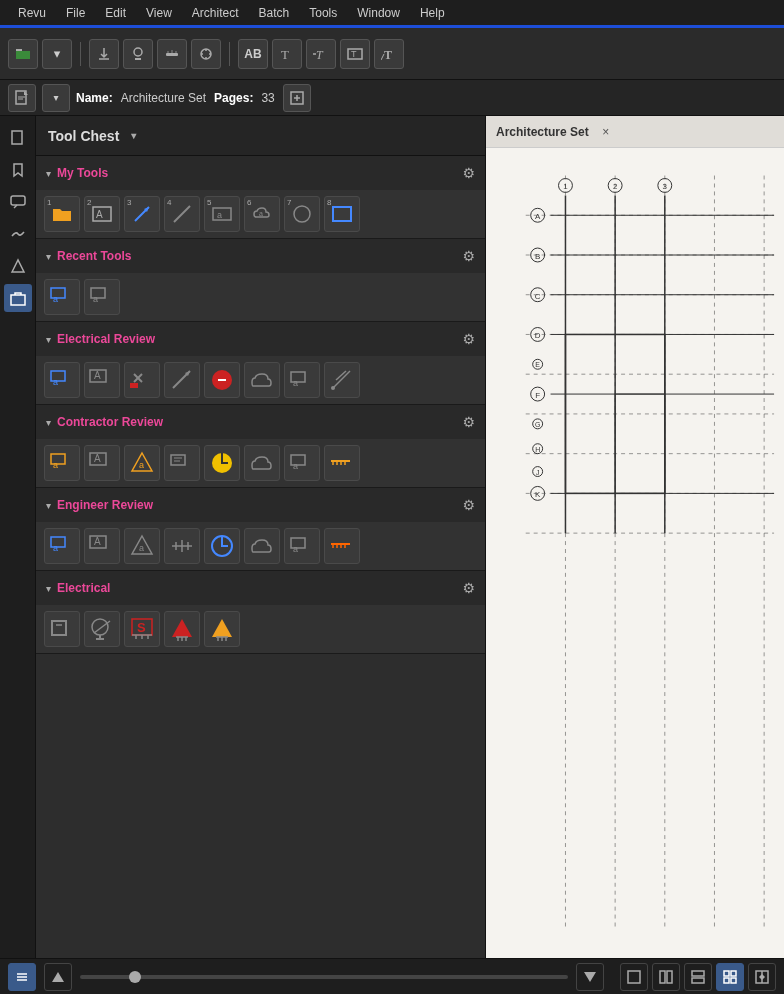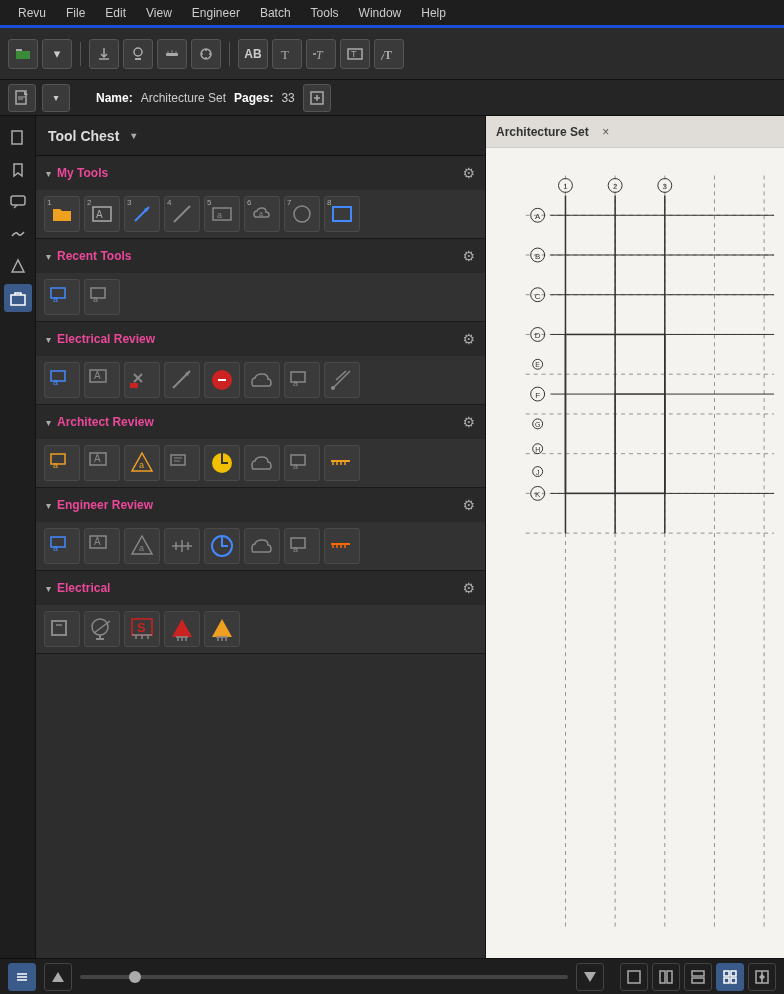--- a/index.html
+++ b/index.html
@@ -9,21 +9,21 @@
     .menubar { height: 28px; background: #1e1e1e; display: flex; align-items: center; padding: 0 8px; border-bottom: 3px solid #1d4ed8; }
     .menubar-item { padding: 4px 10px; color: #ccc; cursor: pointer; font-size: 12px; }
 
     
     .toolbar { height: 52px; background: #2b2b2b; display: flex; align-items: center; padding: 0 8px; gap: 4px; border-bottom: 1px solid #111; }
     .toolbar-btn { width: 30px; height: 30px; background: #3a3a3a; border: 1px solid #555; border-radius: 3px; display: flex; align-items: center; justify-content: center; cursor: pointer; color: #ccc; font-size: 13px; }
     .toolbar-sep { width: 1px; height: 24px; background: #555; margin: 0 4px; }
 
     
     .tabbar { height: 36px; background: #252525; display: flex; align-items: center; padding: 0 8px; border-bottom: 1px solid #111; }
-    .doc-info { display: flex; align-items: center; gap: 8px; color: #ccc; font-size: 12px; margin-left: 20px; }
+    .doc-info { display: flex; align-items: center; gap: 8px; color: #ccc; font-size: 12px; }
     .doc-info span b { color: #fff; }
     .doc-icon-btn { width: 28px; height: 28px; background: #3a3a3a; border: 1px solid #555; border-radius: 3px; display: flex; align-items: center; justify-content: center; cursor: pointer; margin-right: 6px; }
     .doc-open-btn { width: 28px; height: 28px; background: #3a3a3a; border: 1px solid #555; border-radius: 3px; display: flex; align-items: center; justify-content: center; cursor: pointer; }
 
     
     .main-layout { display: flex; height: calc(994px - 28px - 52px - 36px - 36px); }
 
     
     .left-sidebar { width: 36px; background: #1e1e1e; display: flex; flex-direction: column; align-items: center; padding-top: 8px; gap: 4px; border-right: 1px solid #111; }
     .sidebar-icon { width: 28px; height: 28px; display: flex; align-items: center; justify-content: center; cursor: pointer; border-radius: 3px; color: #aaa; font-size: 14px; }
@@ -75,21 +75,21 @@
     .arch-svg { width: 100%; height: 100%; }
   </style>
 </head>
 <body>
 
 <div class="menubar">
   <span class="menubar-item">Revu</span>
   <span class="menubar-item">File</span>
   <span class="menubar-item">Edit</span>
   <span class="menubar-item">View</span>
-  <span class="menubar-item">Engineer</span>
+  <span class="menubar-item">Architect</span>
   <span class="menubar-item">Batch</span>
   <span class="menubar-item">Tools</span>
   <span class="menubar-item">Window</span>
   <span class="menubar-item">Help</span>
 </div>
 
 <div class="toolbar">
   <div class="toolbar-btn" title="Open">
     <svg width="16" height="16" viewBox="0 0 16 16" fill="none">
         <rect x="1" y="3" width="6" height="2" fill="#aaa"></rect>
@@ -365,21 +365,21 @@
               <line x1="8" y1="14" x2="18" y2="5" stroke="#888" stroke-width="1.5"></line>
               <circle cx="5" cy="22" r="2" fill="#888"></circle>
             </svg>
         </div>
       </div>
     </div>
 
     <div class="section">
       <div class="section-header">
         <span class="chevron">▾</span>
-        <span class="section-title">Architect Review</span>
+        <span class="section-title">Contractor Review</span>
         <span class="gear-icon">⚙</span>
       </div>
       <div class="tools-grid">
         <div class="tool-item">
           <svg width="28" height="28" viewBox="0 0 28 28">
               <rect x="3" y="5" width="14" height="10" stroke="#f0a020" stroke-width="1.5" fill="none"></rect>
               <text x="5" y="19" font-size="9" fill="#f0a020">a</text>
             </svg>
         </div>
         <div class="tool-item">

